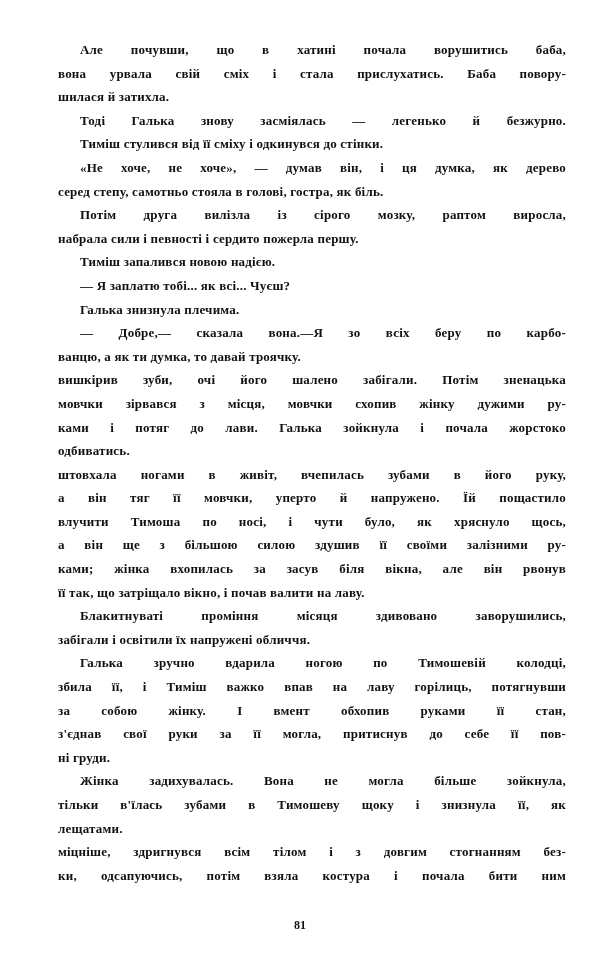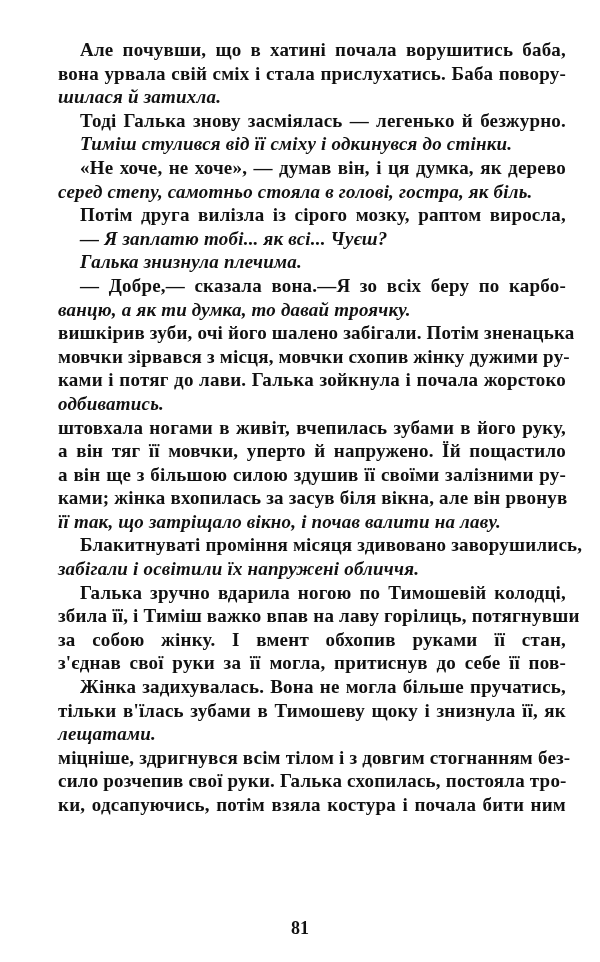--- a/index.html
+++ b/index.html
@@ -17,76 +17,78 @@
     }
     .page {
       position: absolute;
       left: 58px;
       top: 38px;
       width: 508px;
     }
     .line {
       height: 23.6px;
       line-height: 23.6px;
-      font-size: 19px;
+      font-size: 13px;
       white-space: nowrap;
       text-align: justify;
       text-align-last: justify;
       letter-spacing: 0.2px;
       font-weight: 600;
     }
     .line.last {
       text-align-last: left;
-      font-style: italic;
     }
     .line.indent {
       padding-left: 22px;
     }
     .page-number {
       position: absolute;
       left: 0;
       width: 600px;
       top: 918px;
       text-align: center;
-      font-size: 18px;
+      font-size: 12px;
       font-weight: 600;
     }
   </style>
 </head>
 <body>
 
 <div class="page" id="page-body">
     <div class="line indent">Але почувши, що в хатині почала ворушитись баба,</div>
     <div class="line">вона урвала свій сміх і стала прислухатись. Баба повору-</div>
     <div class="line last">шилася й затихла.</div>
     <div class="line indent">Тоді Галька знову засміялась — легенько й безжурно.</div>
     <div class="line indent last">Тиміш стулився від її сміху і одкинувся до стінки.</div>
     <div class="line indent">«Не хоче, не хоче», — думав він, і ця думка, як дерево</div>
     <div class="line last">серед степу, самотньо стояла в голові, гостра, як біль.</div>
     <div class="line indent">Потім друга вилізла із сірого мозку, раптом виросла,</div>
+    <div class="line last">набрала сили і певності і сердито пожерла першу.</div>
+    <div class="line indent last">Тиміш запалився новою надією.</div>
     <div class="line indent last">— Я заплатю тобі... як всі... Чуєш?</div>
     <div class="line indent last">Галька знизнула плечима.</div>
     <div class="line indent">— Добре,— сказала вона.—Я зо всіх беру по карбо-</div>
     <div class="line last">ванцю, а як ти думка, то давай троячку.</div>
     <div class="line">вишкірив зуби, очі його шалено забігали. Потім зненацька</div>
     <div class="line">мовчки зірвався з місця, мовчки схопив жінку дужими ру-</div>
     <div class="line">ками і потяг до лави. Галька зойкнула і почала жорстоко</div>
     <div class="line last">одбиватись.</div>
     <div class="line">штовхала ногами в живіт, вчепилась зубами в його руку,</div>
     <div class="line">а він тяг її мовчки, уперто й напружено. Їй пощастило</div>
+    <div class="line">влучити Тимоша по носі, і чути було, як хряснуло щось,</div>
     <div class="line">а він ще з більшою силою здушив її своїми залізними ру-</div>
     <div class="line">ками; жінка вхопилась за засув біля вікна, але він рвонув</div>
     <div class="line last">її так, що затріщало вікно, і почав валити на лаву.</div>
     <div class="line indent">Блакитнуваті проміння місяця здивовано заворушились,</div>
     <div class="line last">забігали і освітили їх напружені обличчя.</div>
     <div class="line indent">Галька зручно вдарила ногою по Тимошевій колодці,</div>
     <div class="line">збила її, і Тиміш важко впав на лаву горілиць, потягнувши</div>
     <div class="line">за собою жінку. І вмент обхопив руками її стан,</div>
     <div class="line">з'єднав свої руки за її могла, притиснув до себе її пов-</div>
-    <div class="line indent">Жінка задихувалась. Вона не могла більше пручатись,</div>
+    <div class="line last">ні груди.</div>
+    <div class="line indent">Жінка задихувалась. Вона не могла більше зойкнула,</div>
     <div class="line">тільки в'їлась зубами в Тимошеву щоку і знизнула її, як</div>
     <div class="line last">лещатами.</div>
     <div class="line">міцніше, здригнувся всім тілом і з довгим стогнанням без-</div>
-    <div class="line">сило розчепив свої руки. Галька схопилась, постояла тро-</div>
     <div class="line">ки, одсапуючись, потім взяла костура і почала бити ним</div>
   </div>
 
 <div class="page-number">81</div>
 
 </body></html>

